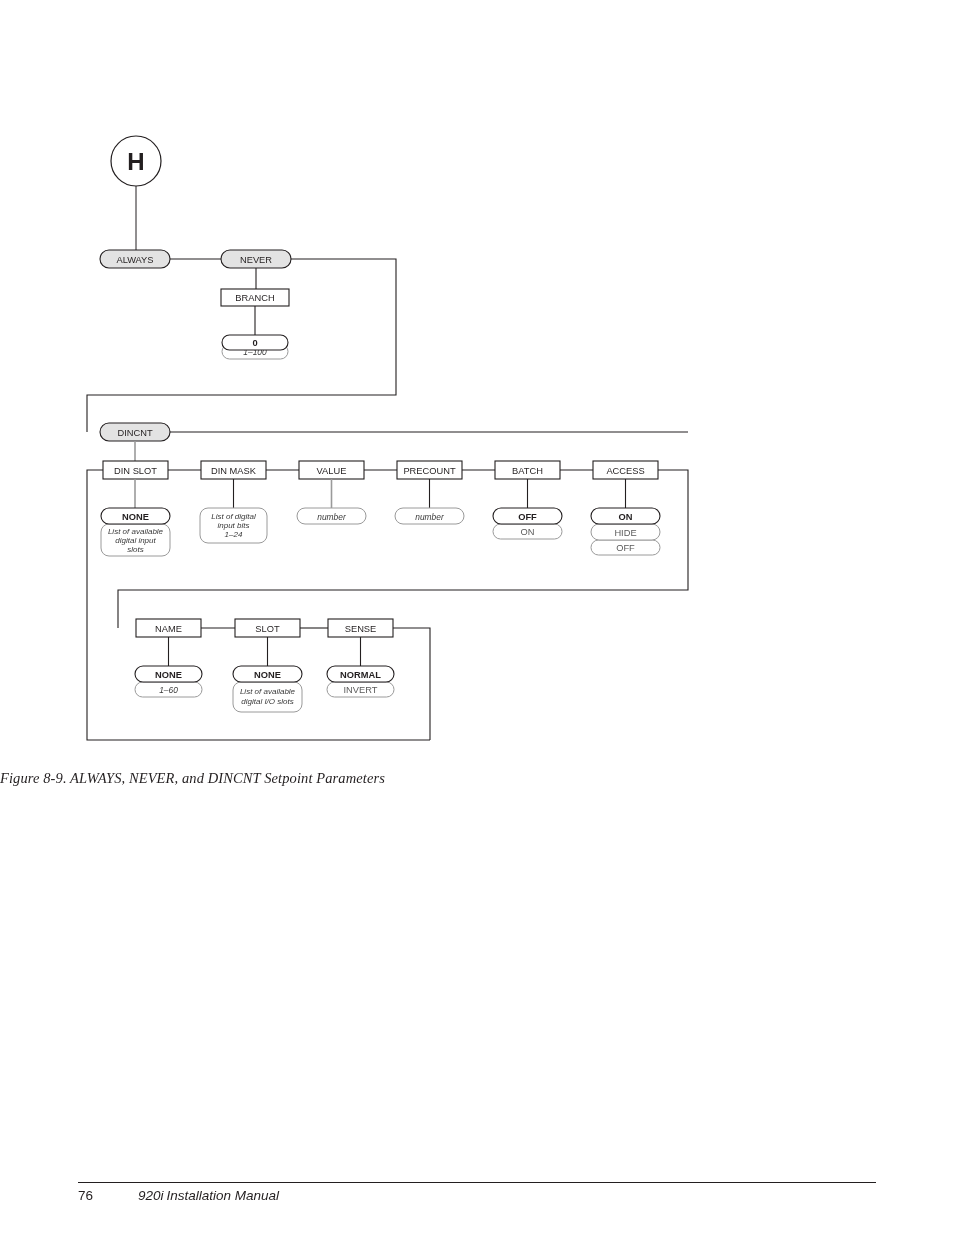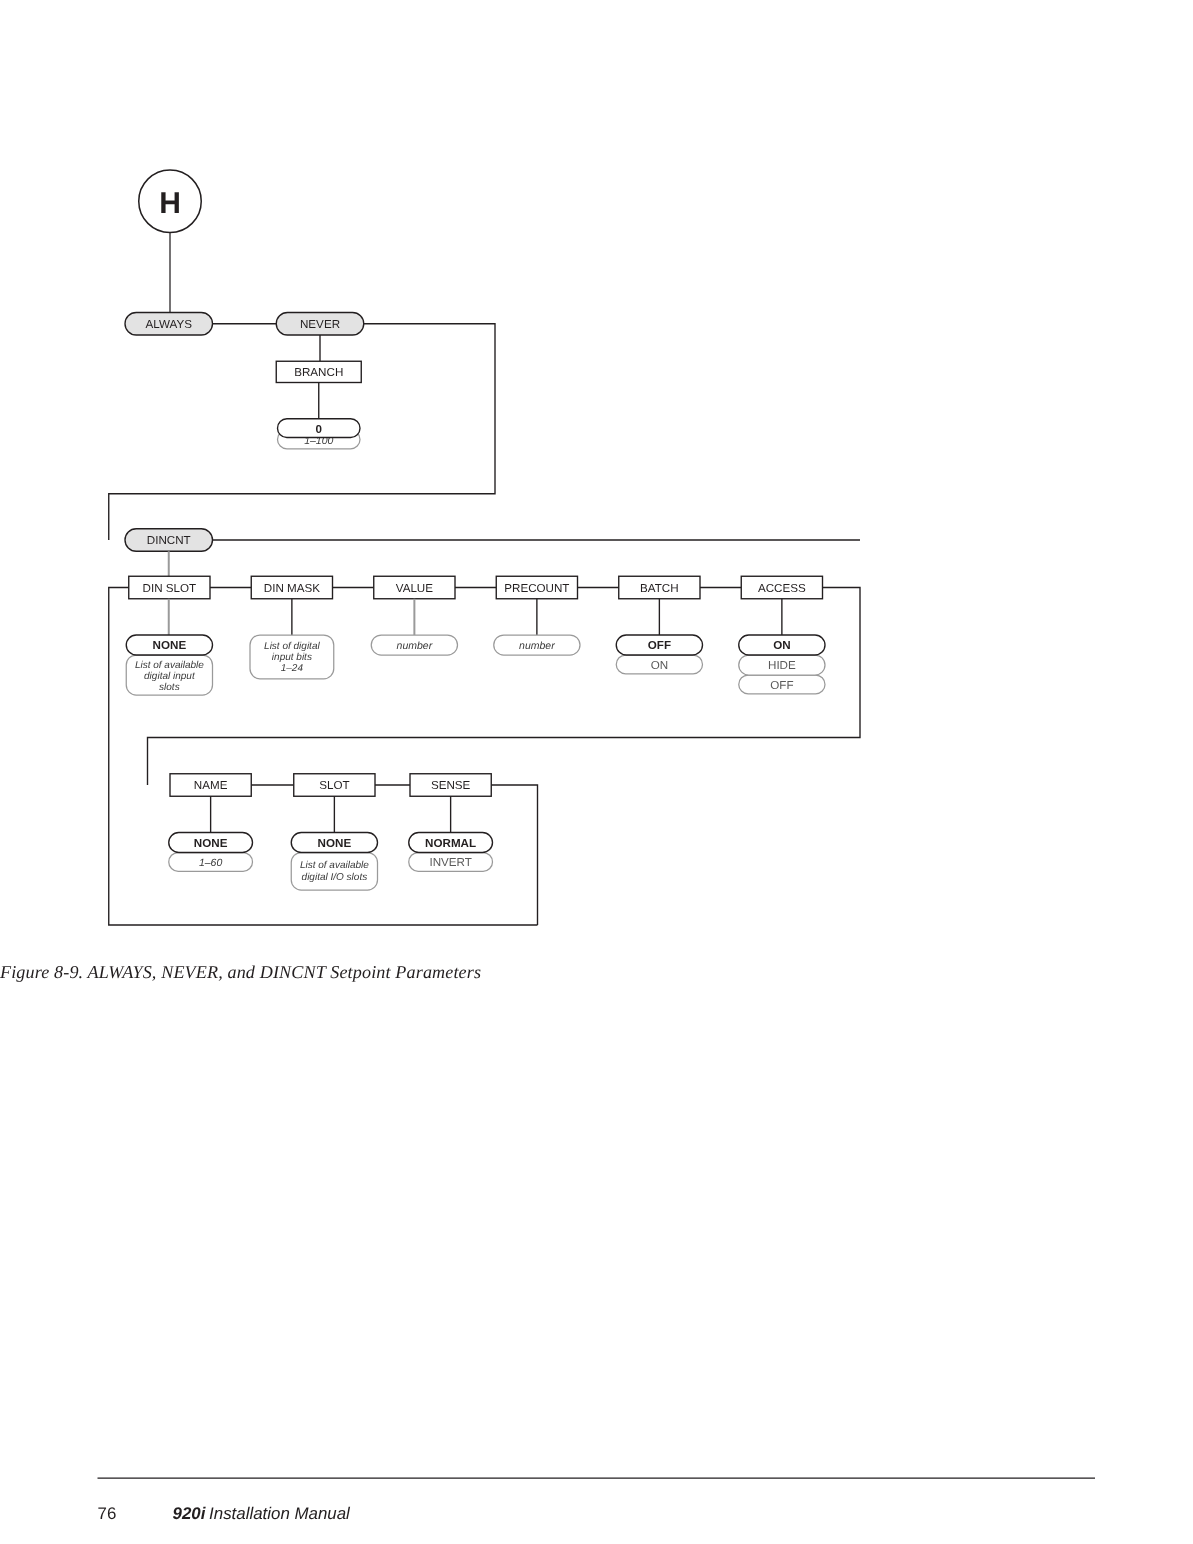--- a/index.html
+++ b/index.html
@@ -62,29 +62,28 @@
     display: flex;
     align-items: baseline;
     font-size: 13.5px;
   }
   .footer-page {
     width: 60px;
     color: #231f20;
     font-family: "Liberation Sans", sans-serif;
   }
   .footer-title-bold {
-    font-weight: bold;
+    font-weight: normal;
     font-style: italic;
     font-family: "Liberation Sans", sans-serif;
   }
   .footer-title-ital {
     font-style: italic;
     font-family: "Liberation Sans", sans-serif;
     padding-left: 3px;
-    margin-top: 15px;
   }
   
   text {
     font-family: "Liberation Sans", sans-serif;
     fill: #231f20;
   }
   .t-box {
     font-size: 9.3px;
     text-anchor: middle;
   }

